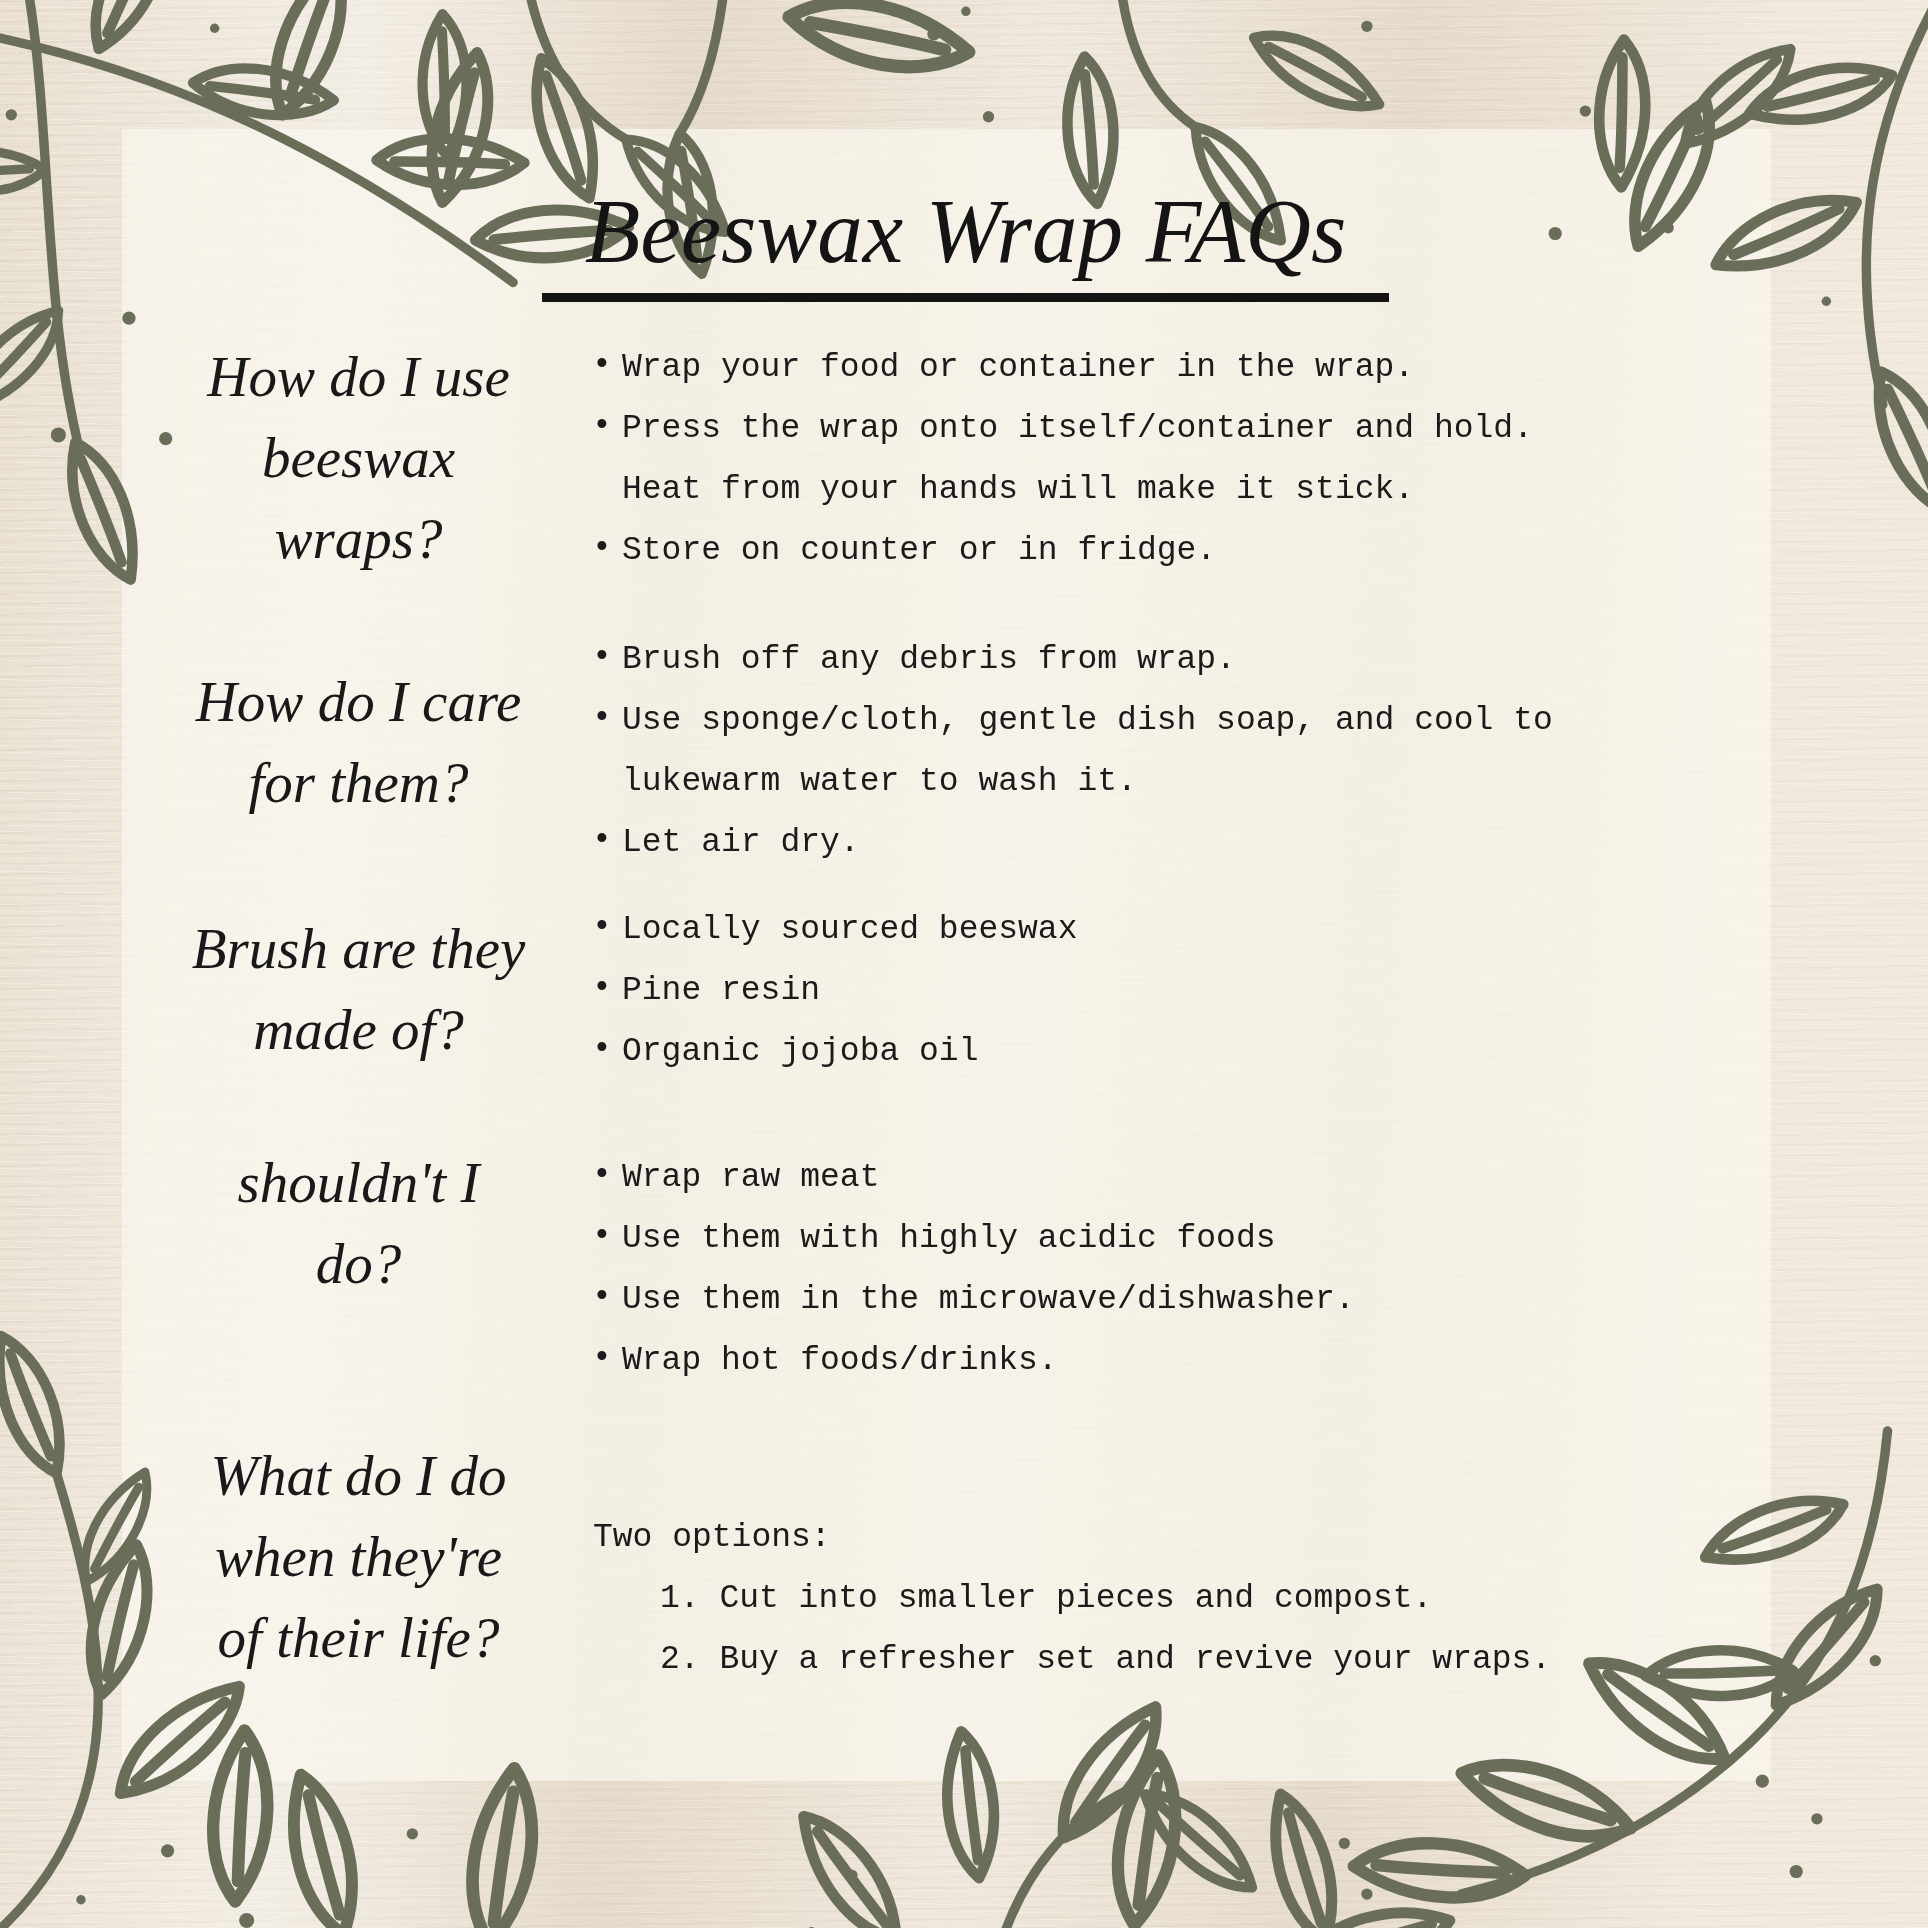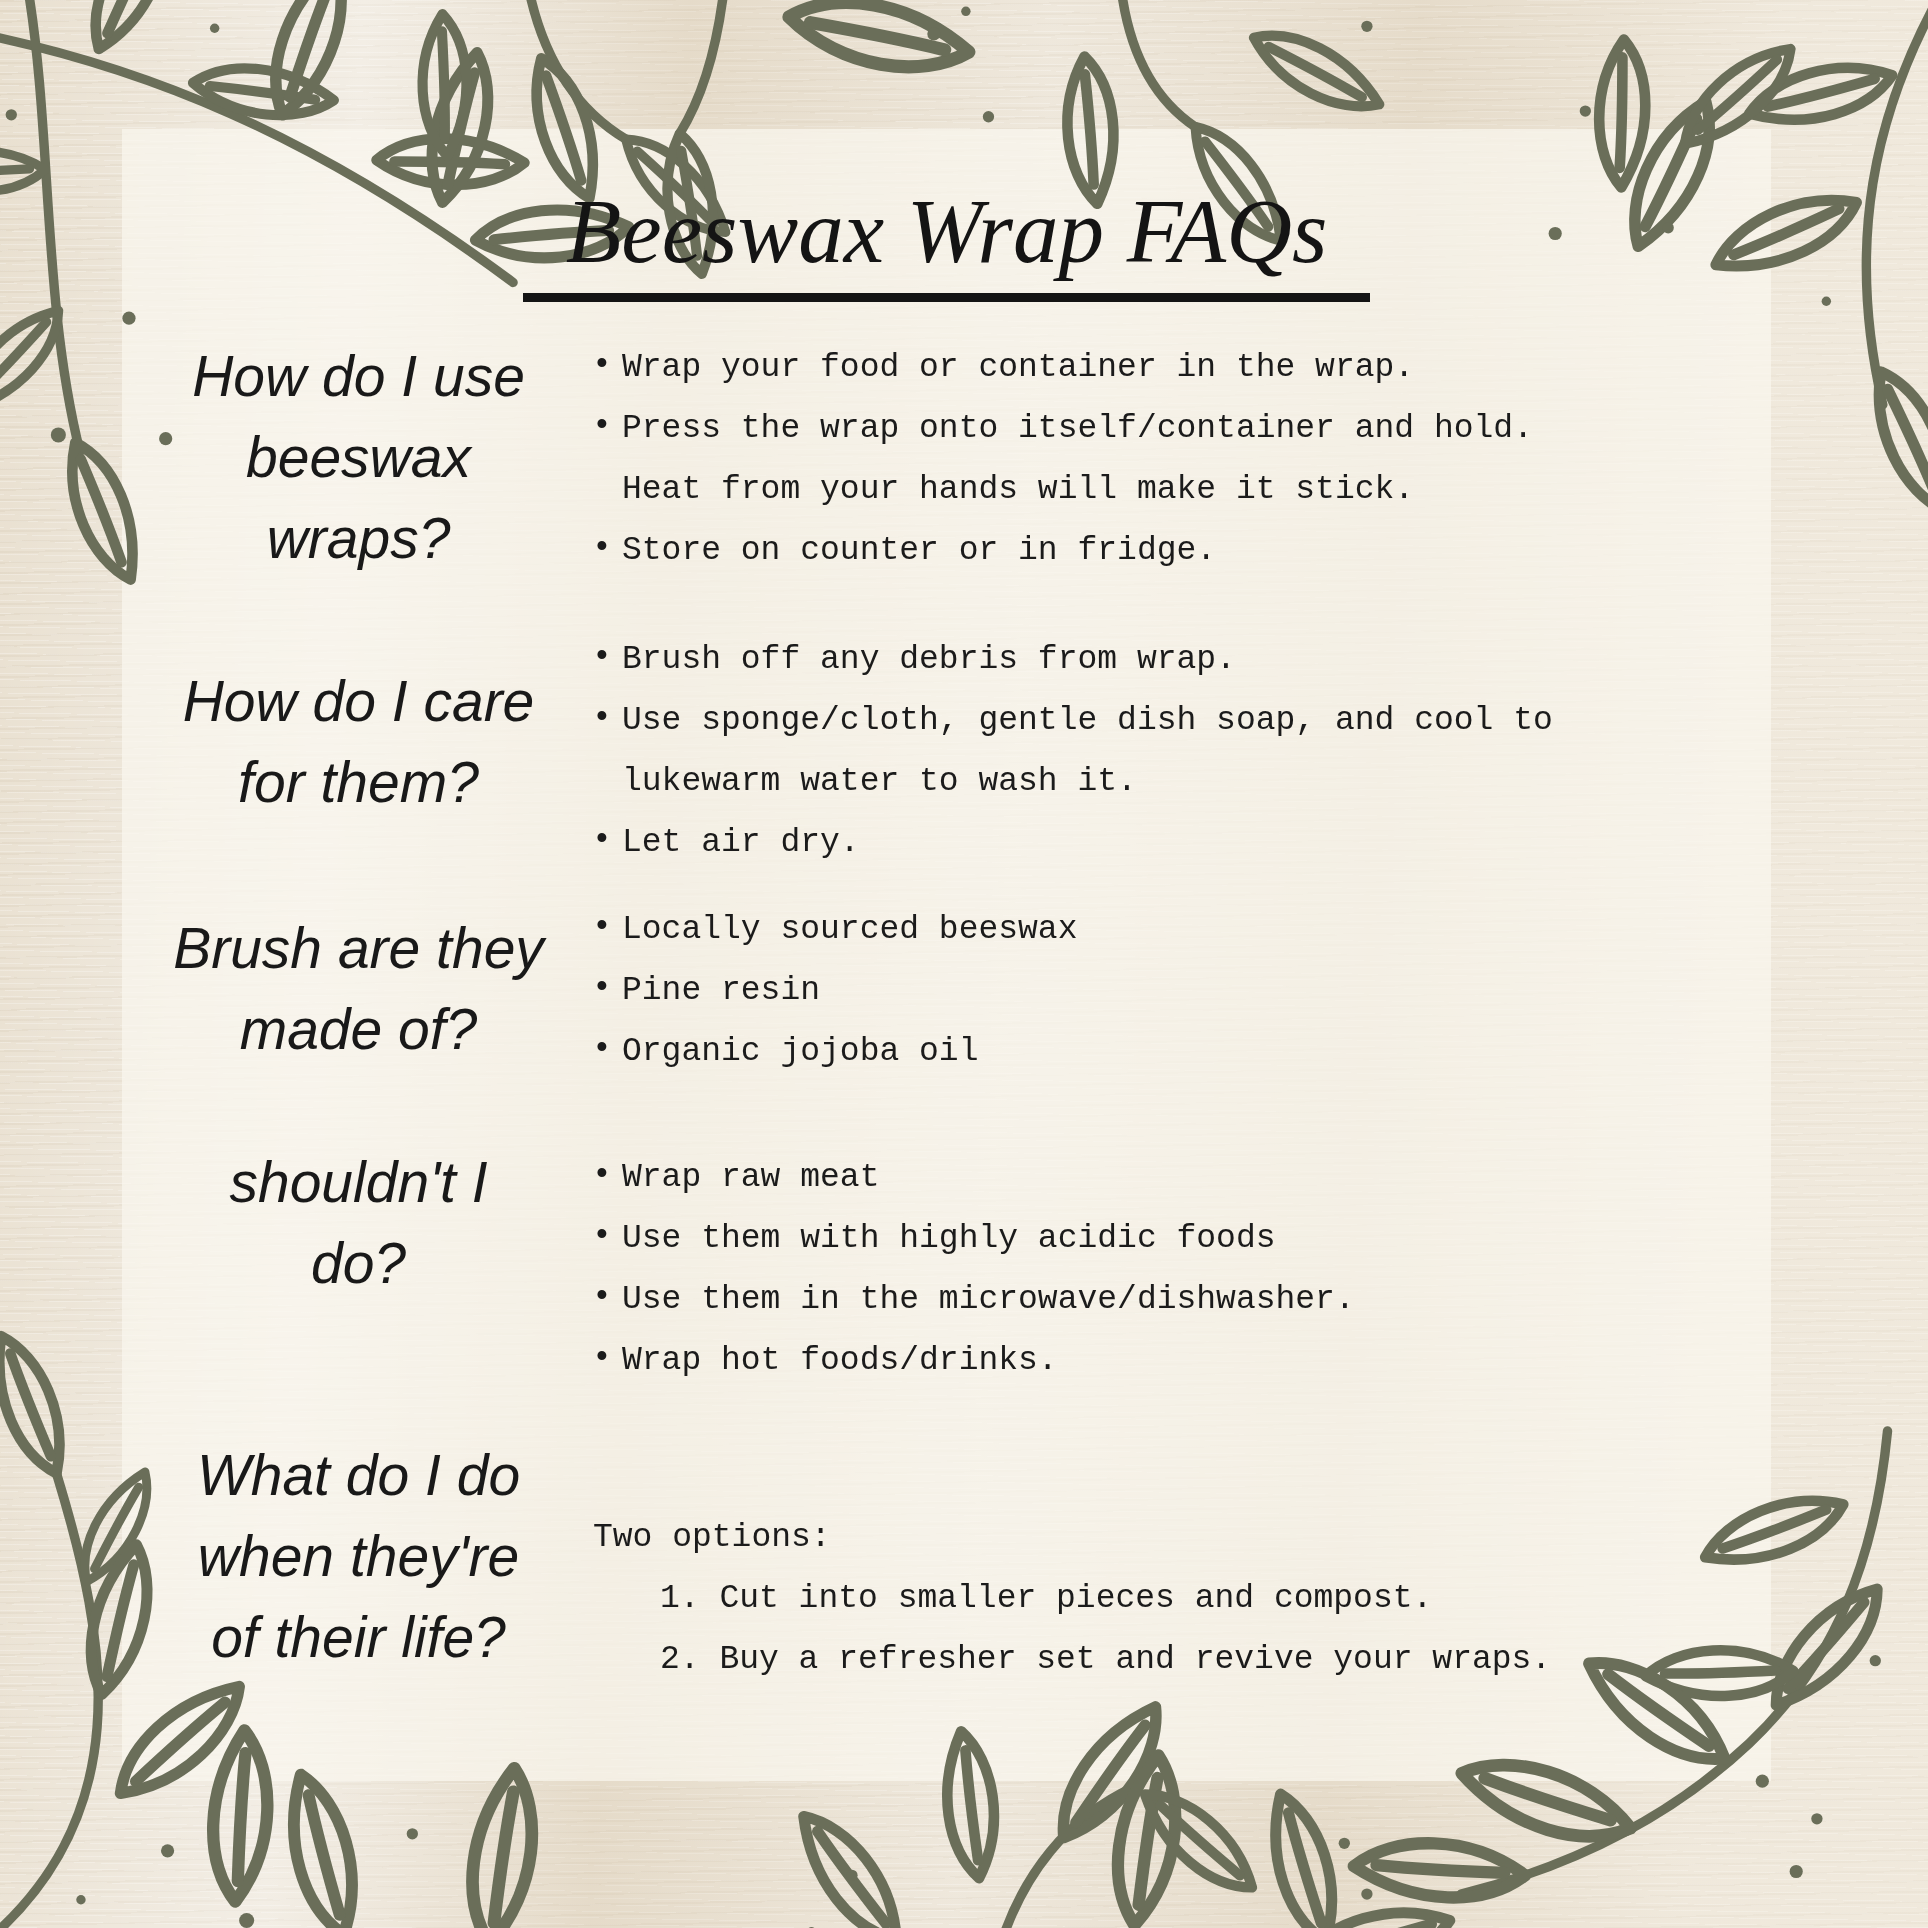--- a/index.html
+++ b/index.html
@@ -19,32 +19,32 @@
     position:absolute; z-index:1;
     left:122px; top:129px; width:1649px; height:1652px;
     background:rgba(250,246,238,0.72);
   }
   svg.decor{
     position:absolute; z-index:2; left:0; top:0;
     pointer-events:none;
   }
   .content{position:absolute; z-index:3; left:0; top:0; width:1928px; height:1928px;}
 
-  .title-wrap{position:absolute; left:122px; top:179px; width:1649px; text-align:center;}
+  .title-wrap{position:absolute; left:122px; top:179px; width:1649px; text-align:center;padding-left:19px;}
   .title-wrap h1{
     margin:0; font-size:91px; line-height:105px; font-weight:400;
     font-style:italic; font-family:"Liberation Serif", serif; color:#141414;
     letter-spacing:0px;
   }
   .title-underline{width:847px; height:8.5px; background:#141414; margin:9.4px auto 0;}
 
   .question{
     position:absolute; left:137px; width:443px; text-align:center;
     font-style:italic; font-size:57px; line-height:81px; color:#191919;
-    font-family:Liberation Sans, sans-serif;
+    font-family:Liberation Serif, serif;
   }
   .answer{
     position:absolute; left:579px; width:1196px;
     font-size:33px; line-height:61px; color:#1b1b1b;
     font-family:Liberation Mono, monospace;
   }
   .aline{position:relative; padding-left:43px;}
   .aline.bullet::before{content:"\2022"; position:absolute; left:13px; top:-1.9px;}
   .aline.plain{padding-left:14px;}
   .aline.num{padding-left:81px;}

